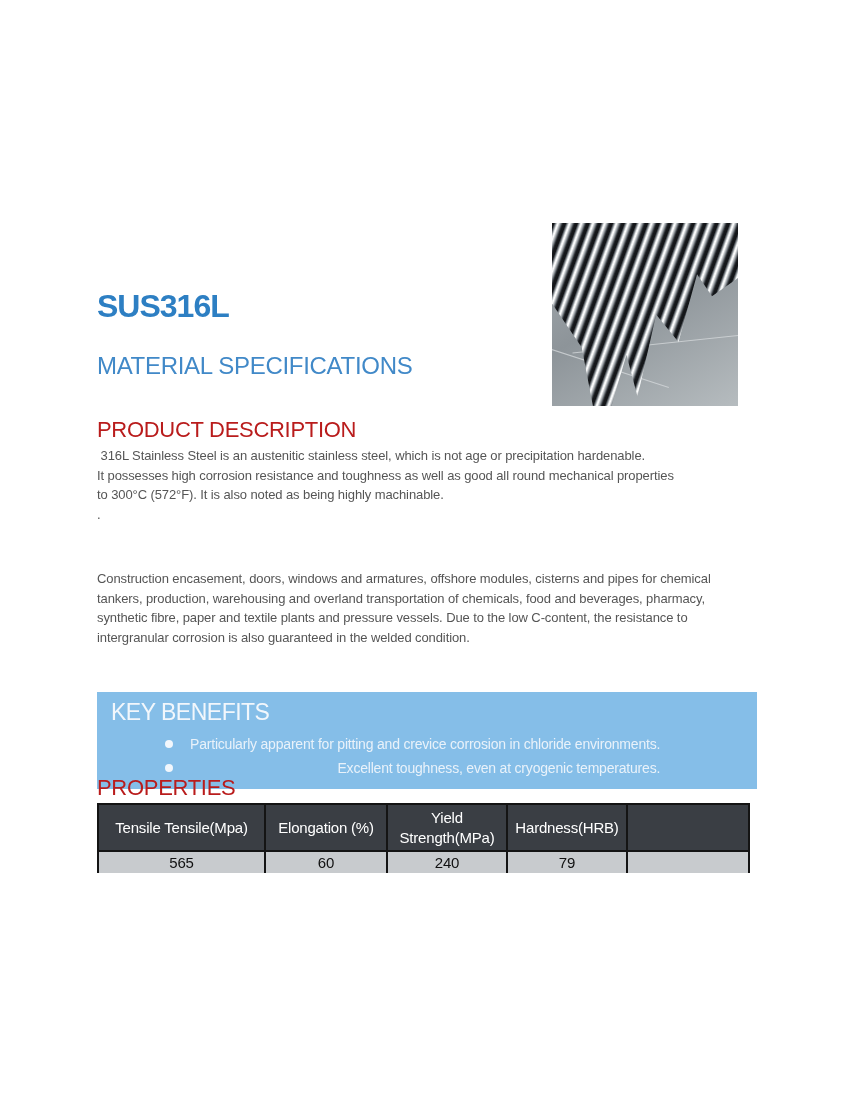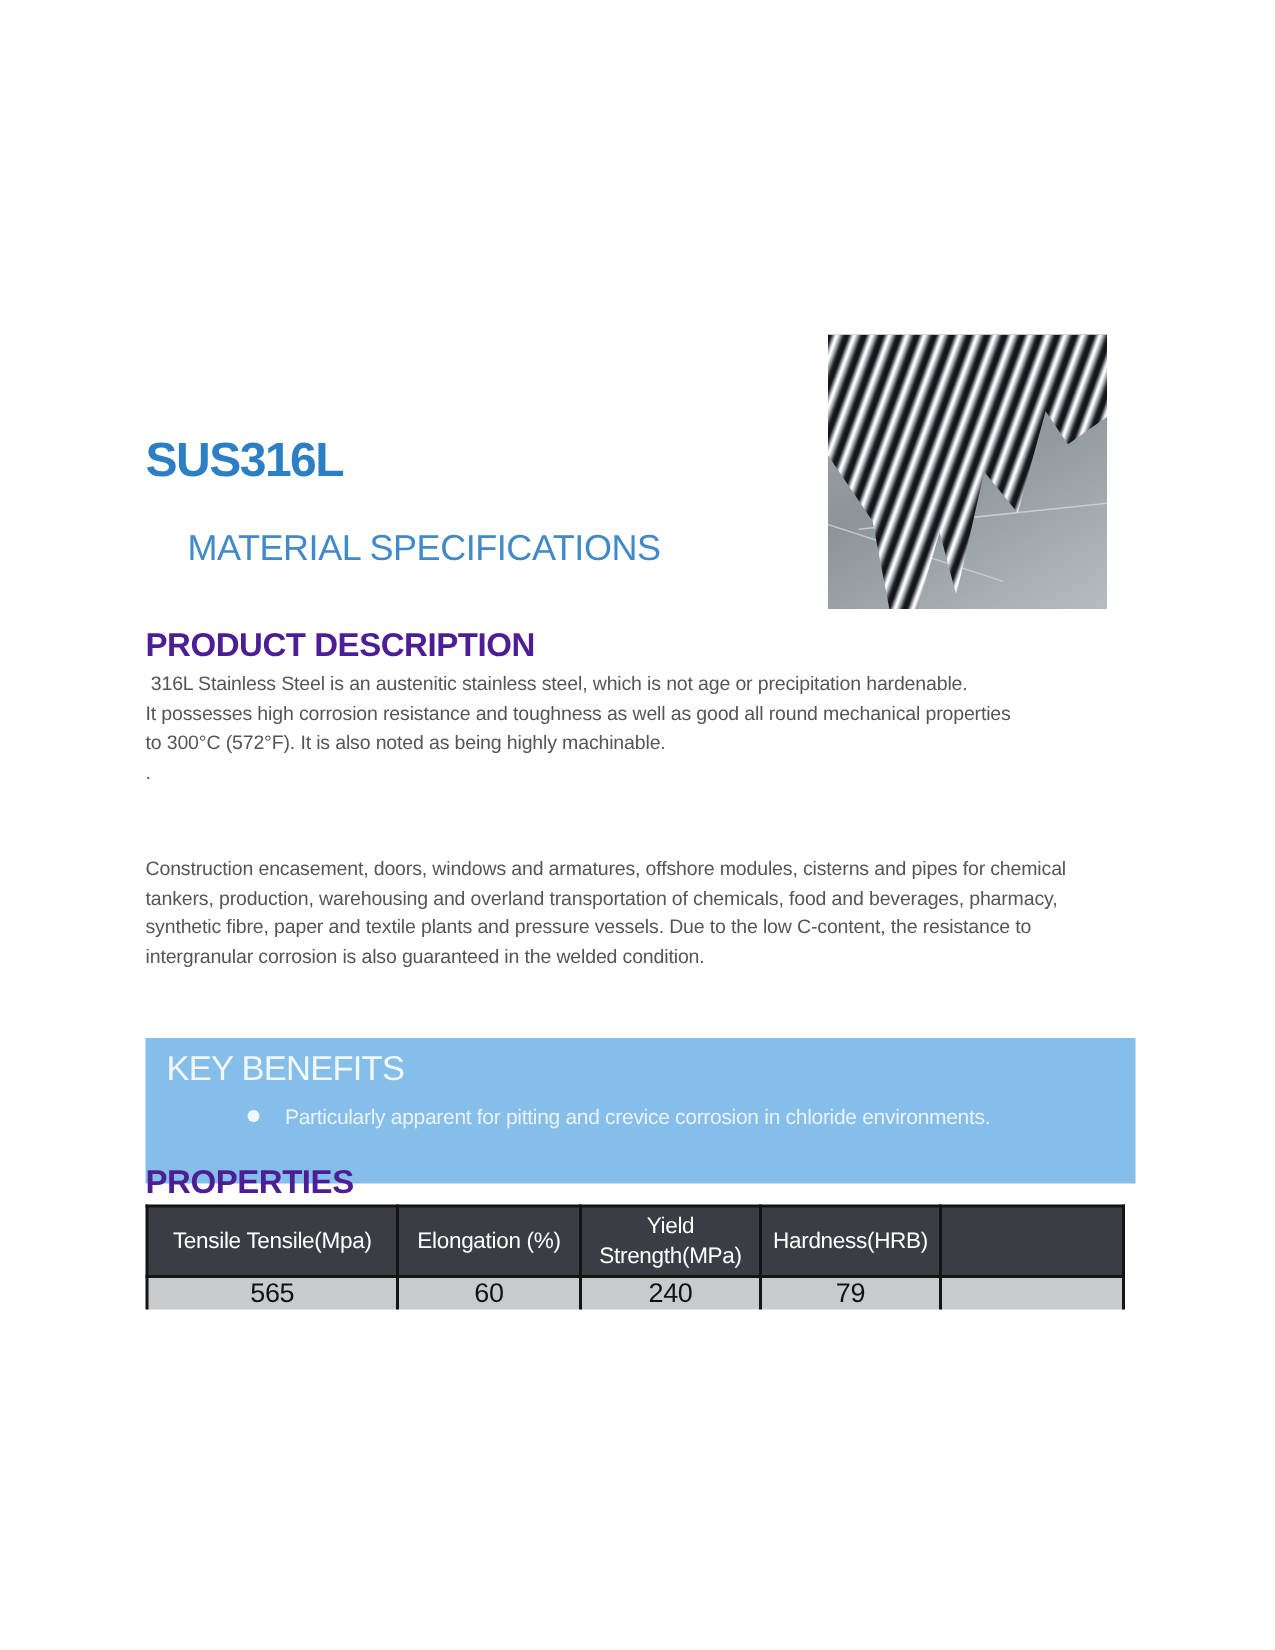--- a/index.html
+++ b/index.html
@@ -41,26 +41,25 @@
 
   .doc-title {
     position: absolute; left: 97px; top: 288px;
     font-size: 32px; font-weight: 700; letter-spacing: -1px;
     color: #2d7fc3;
   }
   .doc-subtitle {
     position: absolute; left: 97px; top: 352px;
     font-size: 24px; font-weight: 400; letter-spacing: -0.3px;
     color: #4189c8;
-    margin-left: 28px;
   }
   .section-heading {
     position: absolute; left: 97px;
-    font-size: 22px; font-weight: 700; letter-spacing: -0.3px;
-    color: #4c1d95;
+    font-size: 22px; font-weight: 400; letter-spacing: -0.3px;
+    color: #b91c1c;
   }
   .h-product { top: 417px; }
   .h-applications { top: 541px; }
   .h-properties { top: 775px; }
 
   .body-text {
     position: absolute; left: 97px; width: 700px;
     font-size: 13px; line-height: 19.5px; letter-spacing: -0.1px;
     color: #555555;
     white-space: pre-line;
@@ -108,21 +107,21 @@
     font-size: 15px; font-weight: 400; letter-spacing: -0.2px;
     line-height: 20px;
     height: 47px;
     text-align: center; vertical-align: middle;
     border: 2px solid #141414;
     padding: 2px 6px;
   }
   .props-table td {
     background: #c8cbce;
     color: #111111;
-    font-size: 18px; letter-spacing: -0.2px;
+    font-size: 15px; letter-spacing: -0.2px;
     height: 22px;
     text-align: center; vertical-align: middle;
     border-left: 2px solid #141414;
     border-right: 2px solid #141414;
     border-top: 2px solid #141414;
     border-bottom: none;
     padding: 0 6px;
   }
 </style>
 </head>
@@ -150,20 +149,24 @@
 synthetic fibre, paper and textile plants and pressure vessels. Due to the low C-content, the resistance to
 intergranular corrosion is also guaranteed in the welded condition.</div>
 
   <div class="benefits-banner">
     <div class="benefits-heading">KEY BENEFITS</div>
     <ul class="benefits-list">
       <li>
         <span class="dot"></span>
         <span>Particularly apparent for pitting and crevice corrosion in chloride environments.</span>
       </li>
+      <li>
+        <span class="dot"></span>
+        <span>Excellent toughness, even at cryogenic temperatures.</span>
+      </li>
     </ul>
   </div>
 
   <div class="section-heading h-properties">PROPERTIES</div>
 
   <table class="props-table">
     <colgroup>
       <col style="width:167px">
       <col style="width:122px">
       <col style="width:120px">

